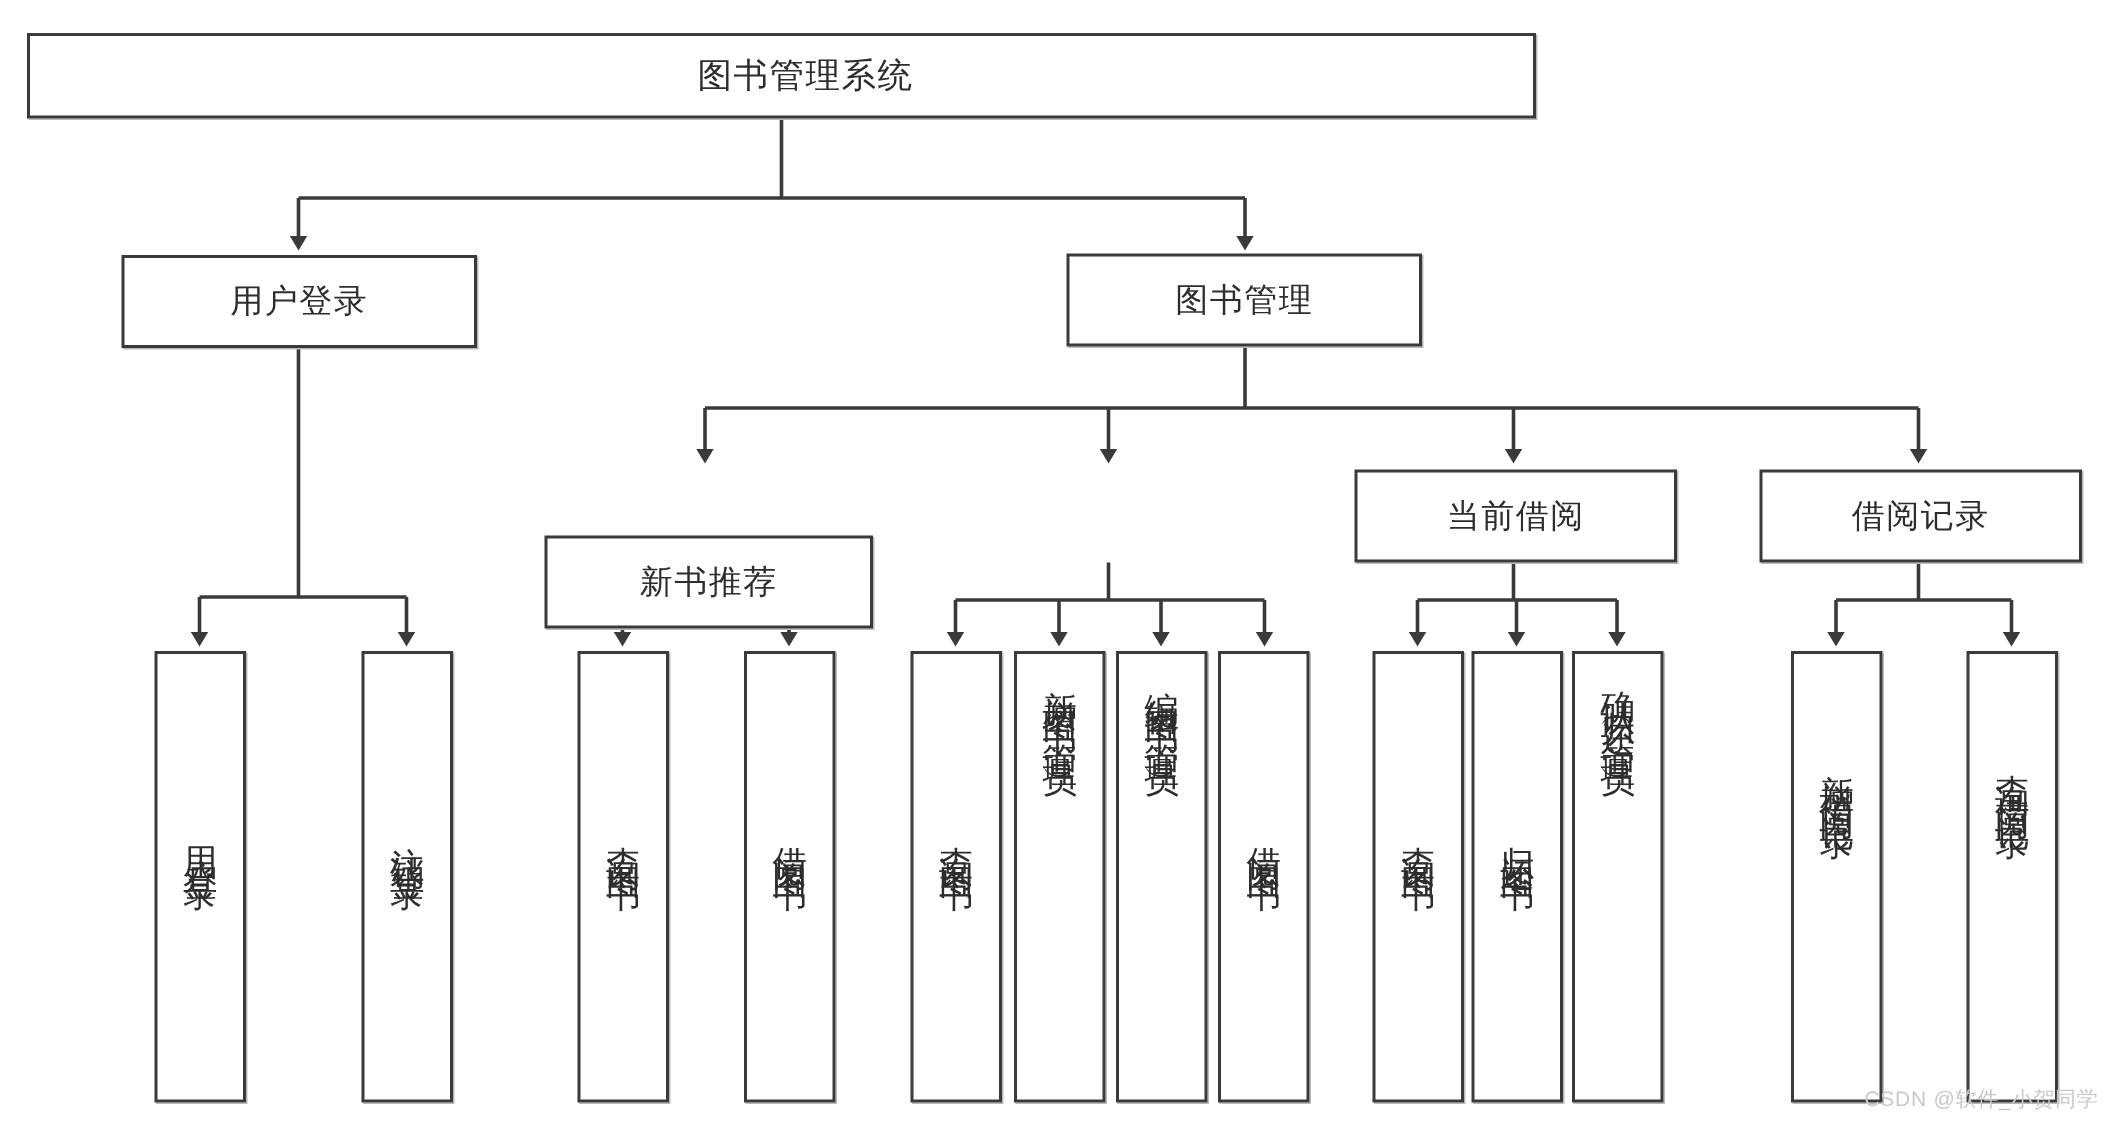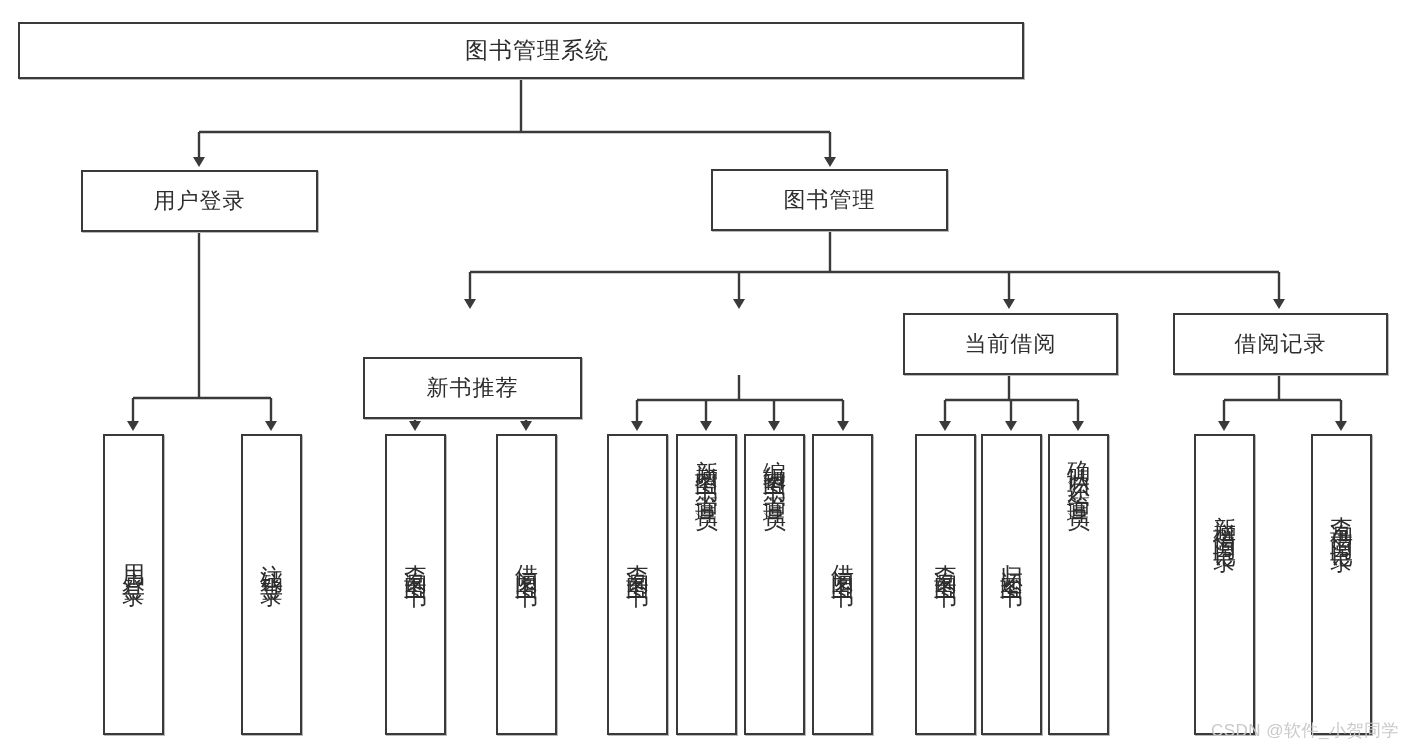--- a/index.html
+++ b/index.html
@@ -33,21 +33,21 @@
     line-height:1.0;
     white-space:pre;
     margin-top:0;
   }
   .node.leaf.mid2 .lbl{margin-top:56px;}
   .node.leaf.mid4 .lbl{margin-top:104px;}
   #edges{position:absolute;left:0;top:0;width:1405px;height:747px;pointer-events:none;}
   #watermark{
     position:absolute;
     right:6px;bottom:5px;
-    font-size:17px;
+    font-size:14px;
     color:#c9c9c9;
     letter-spacing:0.5px;
     white-space:nowrap;
   }
 </style>
 </head>
 <body>
 
 <div id="canvas">
 

